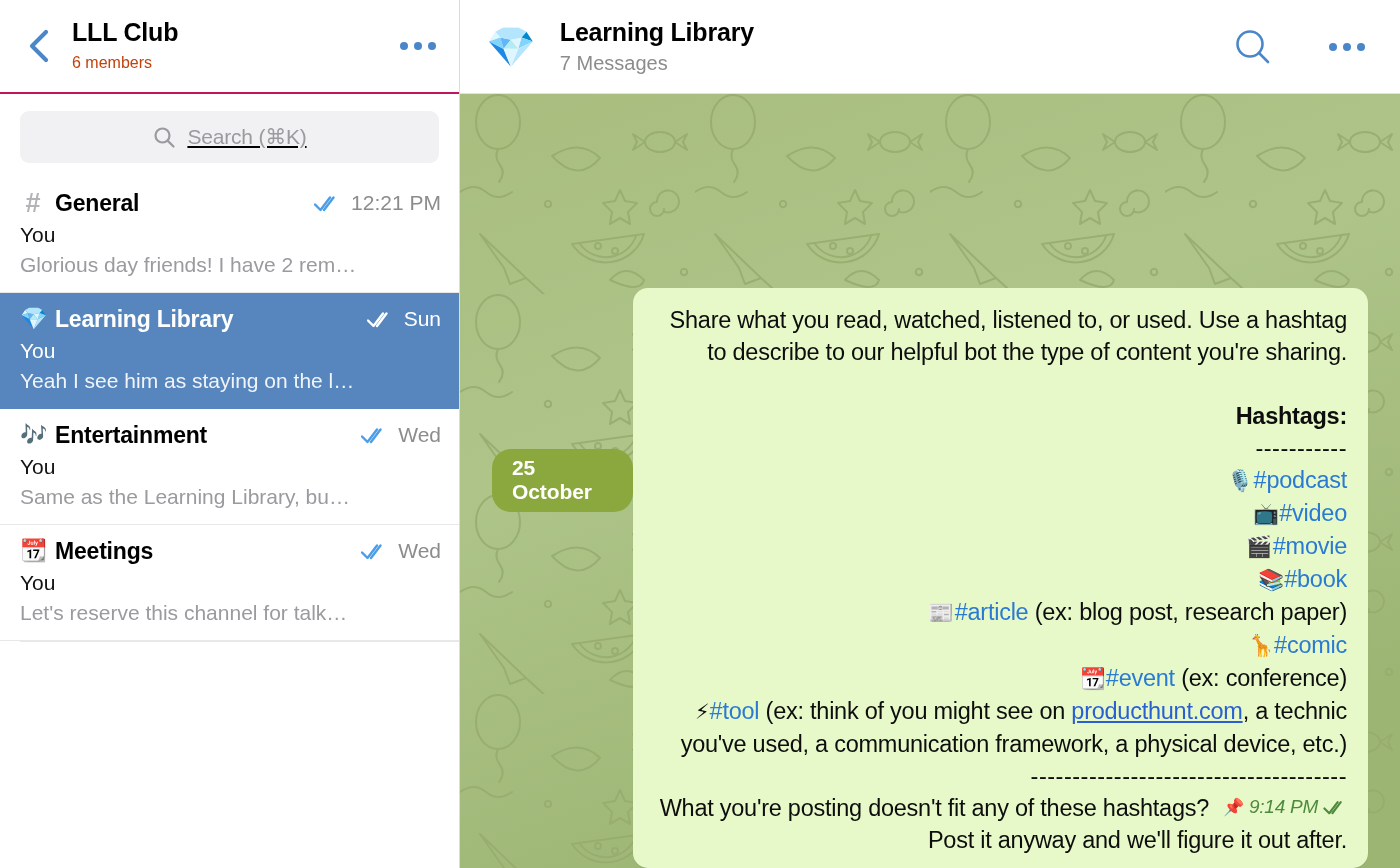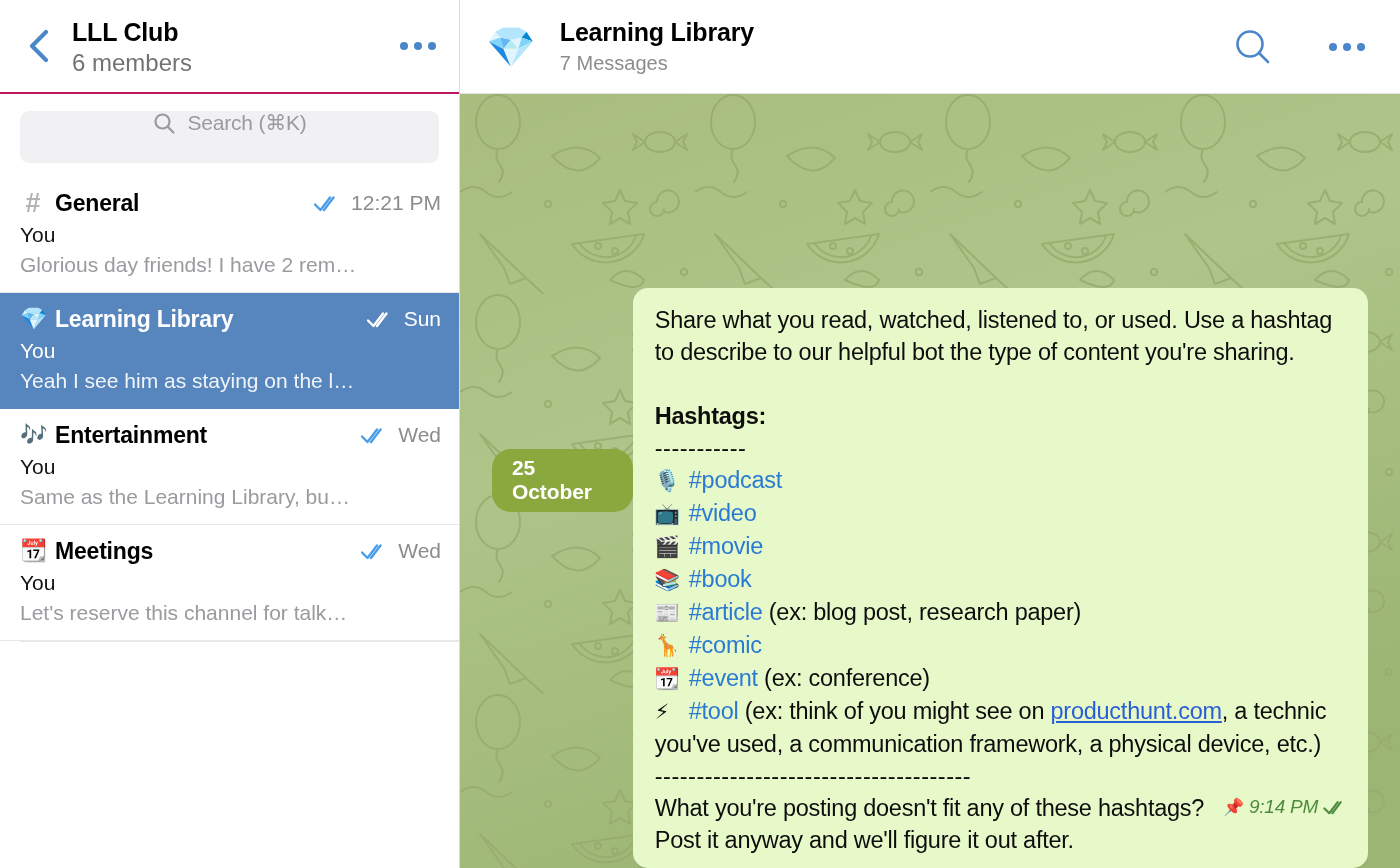--- a/index.html
+++ b/index.html
@@ -31,33 +31,33 @@
     display: flex; align-items: center; justify-content: center;
     cursor: pointer; flex-shrink: 0;
   }
   .back-chevron svg { display: block; }
   .left-titles { margin-left: 16px; flex: 1; min-width: 0; }
   .left-title {
     font-size: 25px; font-weight: 700; color: #000;
     letter-spacing: -0.2px; line-height: 30px;
   }
   .left-sub {
-    font-size: 24px; color: #737373; line-height: 26px; margin-top: 3px;
+    font-size: 16px; color: #c2410c; line-height: 26px; margin-top: 3px;
   }
   .dots-btn {
     width: 46px; height: 40px; display: flex; align-items: center;
     justify-content: center; gap: 6px; cursor: pointer; flex-shrink: 0;
   }
   .dots-btn .dot { width: 8px; height: 8px; border-radius: 50%; background: #4a86c8; }
 
   .search-wrap { padding: 17px 20px 14px 20px; background: #fff; }
   .search-box {
     height: 52px; border-radius: 9px; background: #f1f1f3;
-    display: flex; align-items: flex-start; justify-content: center;
-    gap: 11px; cursor: text; width: 100%; border: none;
+    display: flex; align-items: center; justify-content: center;
+    gap: 11px; cursor: text; width: 100%; border: none; text-decoration: underline;
   }
   .search-box .mag { flex-shrink: 0; display: block; }
   .search-ph { font-size: 21px; color: #9a9a9f; letter-spacing: -0.2px; }
 
   .chat-list { flex: 1; overflow: hidden; background: #fff; }
   .chat-row {
     padding: 12px 18px 13px 20px;
     cursor: pointer; position: relative;
     border-bottom: 1px solid #e8e8e8;
   }
@@ -128,20 +128,21 @@
   .bubble {
     align-self: flex-end;
     background: #e8f9c9;
     border-radius: 15px;
     padding: 16px 21px 12px 22px;
     max-width: 790px; width: 790px;
     font-size: 23.5px; line-height: 32px; color: #0d0d0d;
     letter-spacing: -0.25px;
     box-shadow: 0 1px 1px rgba(0,0,0,0.07);
     position: relative;
+    text-align: right;
   }
   .bubble p { margin: 0; }
   .b-spacer { height: 32px; }
   .b-bold { font-weight: 700; }
   .b-dashes { letter-spacing: 0.5px; }
   .tag-line { white-space: nowrap; }
   .tag-emoji { font-family: "DejaVu Sans", sans-serif; font-size: 21px;
                display: inline-block; width: 34px; }
   .hashtag { color: #2a7ad4; }
   .link { color: #2a5fd4; text-decoration: underline; }

